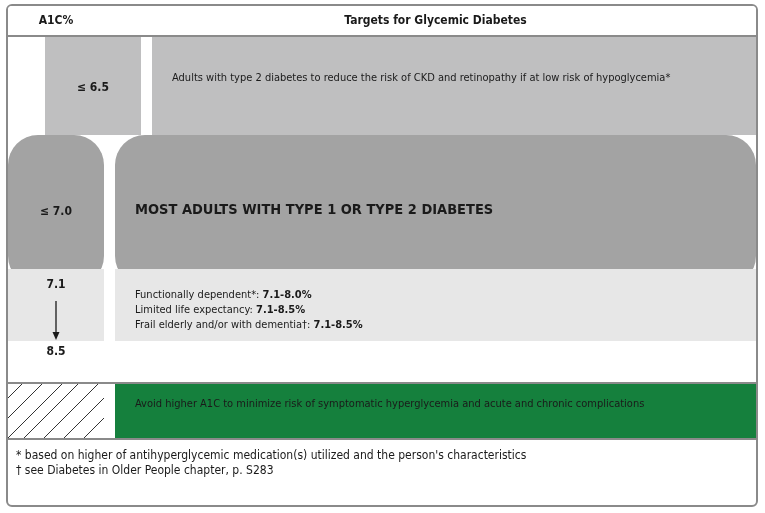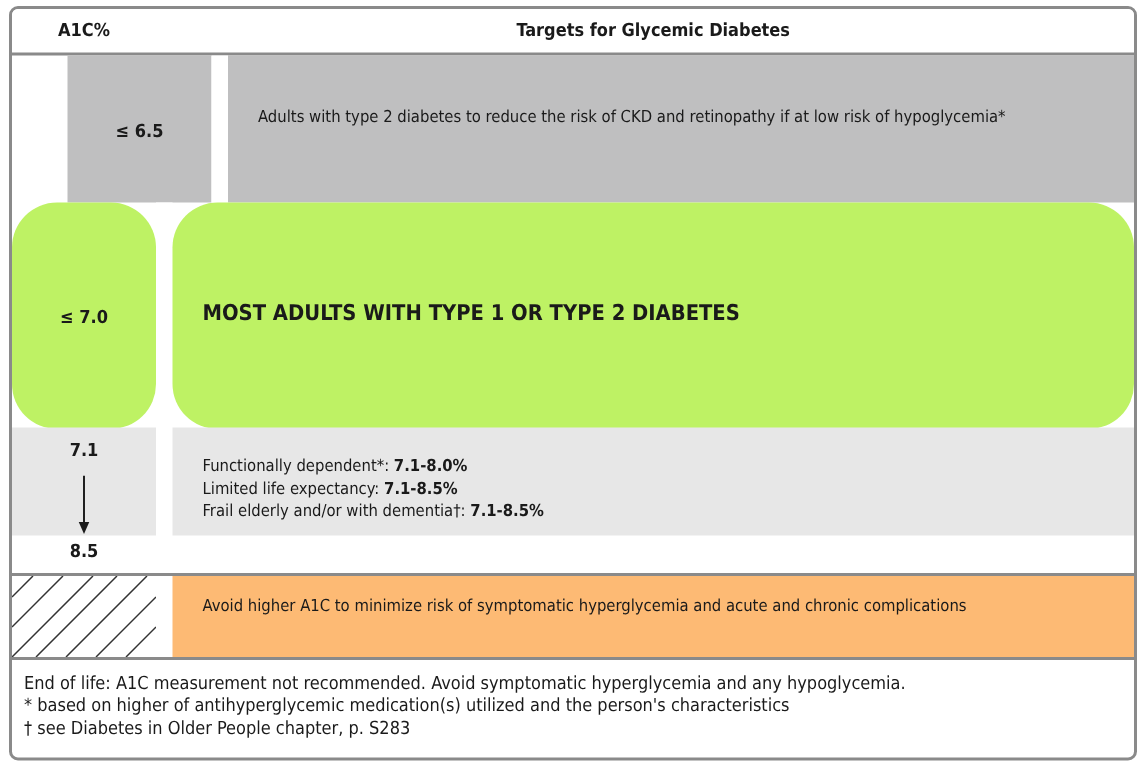--- a/index.html
+++ b/index.html
@@ -10,26 +10,26 @@
   .hdr { position:absolute; left:0; top:0; width:100%; height:29px; border-bottom:2px solid #8a8a8a; background:#fff; }
   .hdr .c1 { position:absolute; left:0; width:96px; text-align:center; top:7px; font-size:12px; font-weight:bold; }
   .hdr .c2 { position:absolute; left:107px; right:0; text-align:center; top:7px; font-size:12px; font-weight:bold; }
   .row { position:absolute; left:0; width:100%; }
   .lc { position:absolute; left:0; top:0; bottom:0; width:96px; }
   .gap { position:absolute; left:96px; top:0; bottom:0; width:11px; background:#ffffff; }
   .rc { position:absolute; left:107px; right:0; top:0; bottom:0; }
   .r1 { top:31px; height:98px;margin-left:37px; }
   .r1 .lc, .r1 .rc { background:#bfbfc0; }
   .r2 { top:129px; height:151px; }
-  .r2 .lc, .r2 .rc { background:#bef264;border-radius:30px; }
-  .r3 { top:279px; height:72px; }
+  .r2 .lc, .r2 .rc { background:#a3a3a3;border-radius:30px; }
+  .r3 { top:263px; height:72px; }
   .r3 .lc, .r3 .rc { background:#e7e7e7; }
   .r4 { top:376px; height:54px; border-top:2px solid #8a8a8a; border-bottom:2px solid #8a8a8a; }
   .r4 .lc { background:#fff; }
-  .r4 .rc { background:#fdba74; }
+  .r4 .rc { background:#15803d; }
   .lbl { position:absolute; left:0; width:96px; text-align:center; font-weight:bold; font-size:12px; }
   .txt { position:absolute; left:20px; right:20px; font-size:11px; line-height:15px; }
   .big { font-size:14.5px; font-weight:bold; left:20px; }
   .b { font-weight:bold; }
   .arrow { position:absolute; left:44px; top:32px; width:8px; height:40px; }
   .footer { position:absolute; left:0; top:432px; width:100%; padding:10px 0 0 8px; font-size:12px; line-height:15px; box-sizing:border-box; }
 </style>
 </head>
 <body>
 
@@ -92,17 +92,16 @@
         </g>
       </svg>
     </div>
     <div class="gap" style="background:#fff"></div>
     <div class="rc">
         <div class="txt" style="top:12px">Avoid higher A1C to minimize risk of symptomatic hyperglycemia and acute and chronic complications</div>
       </div>
   </div>
 
   <div class="footer">
-    <div>End of life: A1C measurement not recommended. Avoid symptomatic hyperglycemia and any hypoglycemia.</div>
     <div>* based on higher of antihyperglycemic medication(s) utilized and the person's characteristics</div>
     <div>† see Diabetes in Older People chapter, p. S283</div>
   </div>
 </div>
 
 </body></html>

